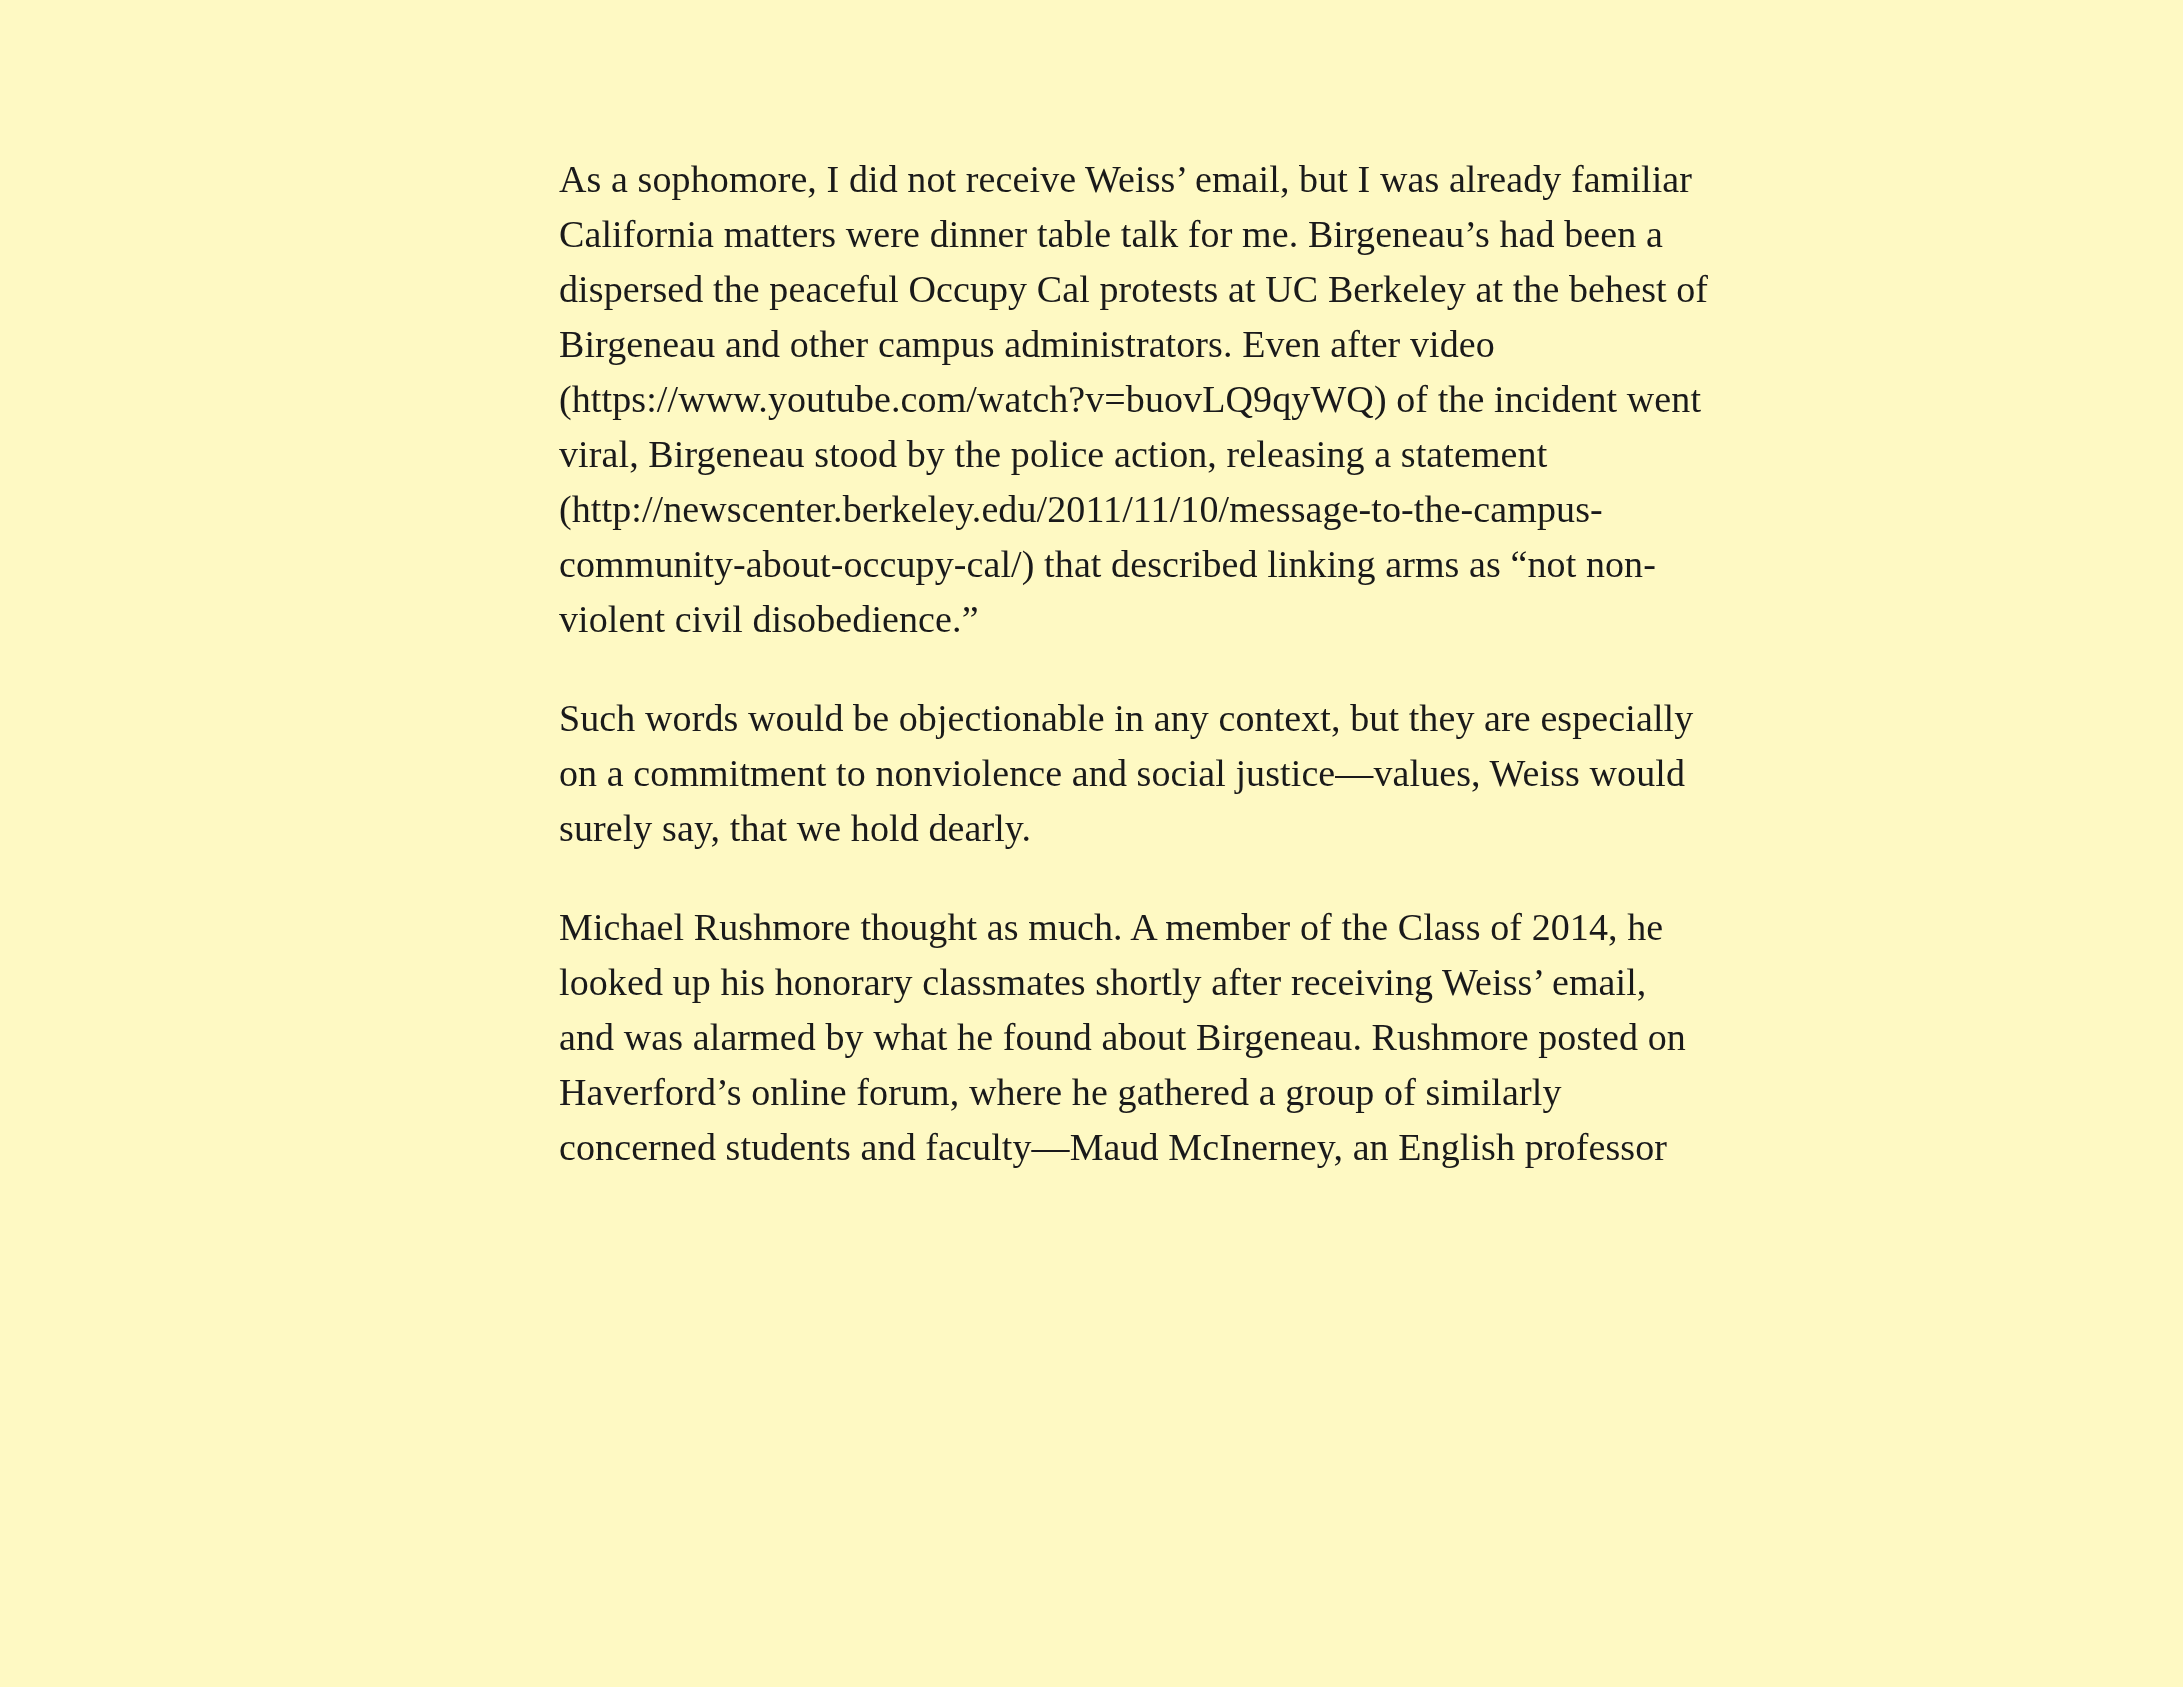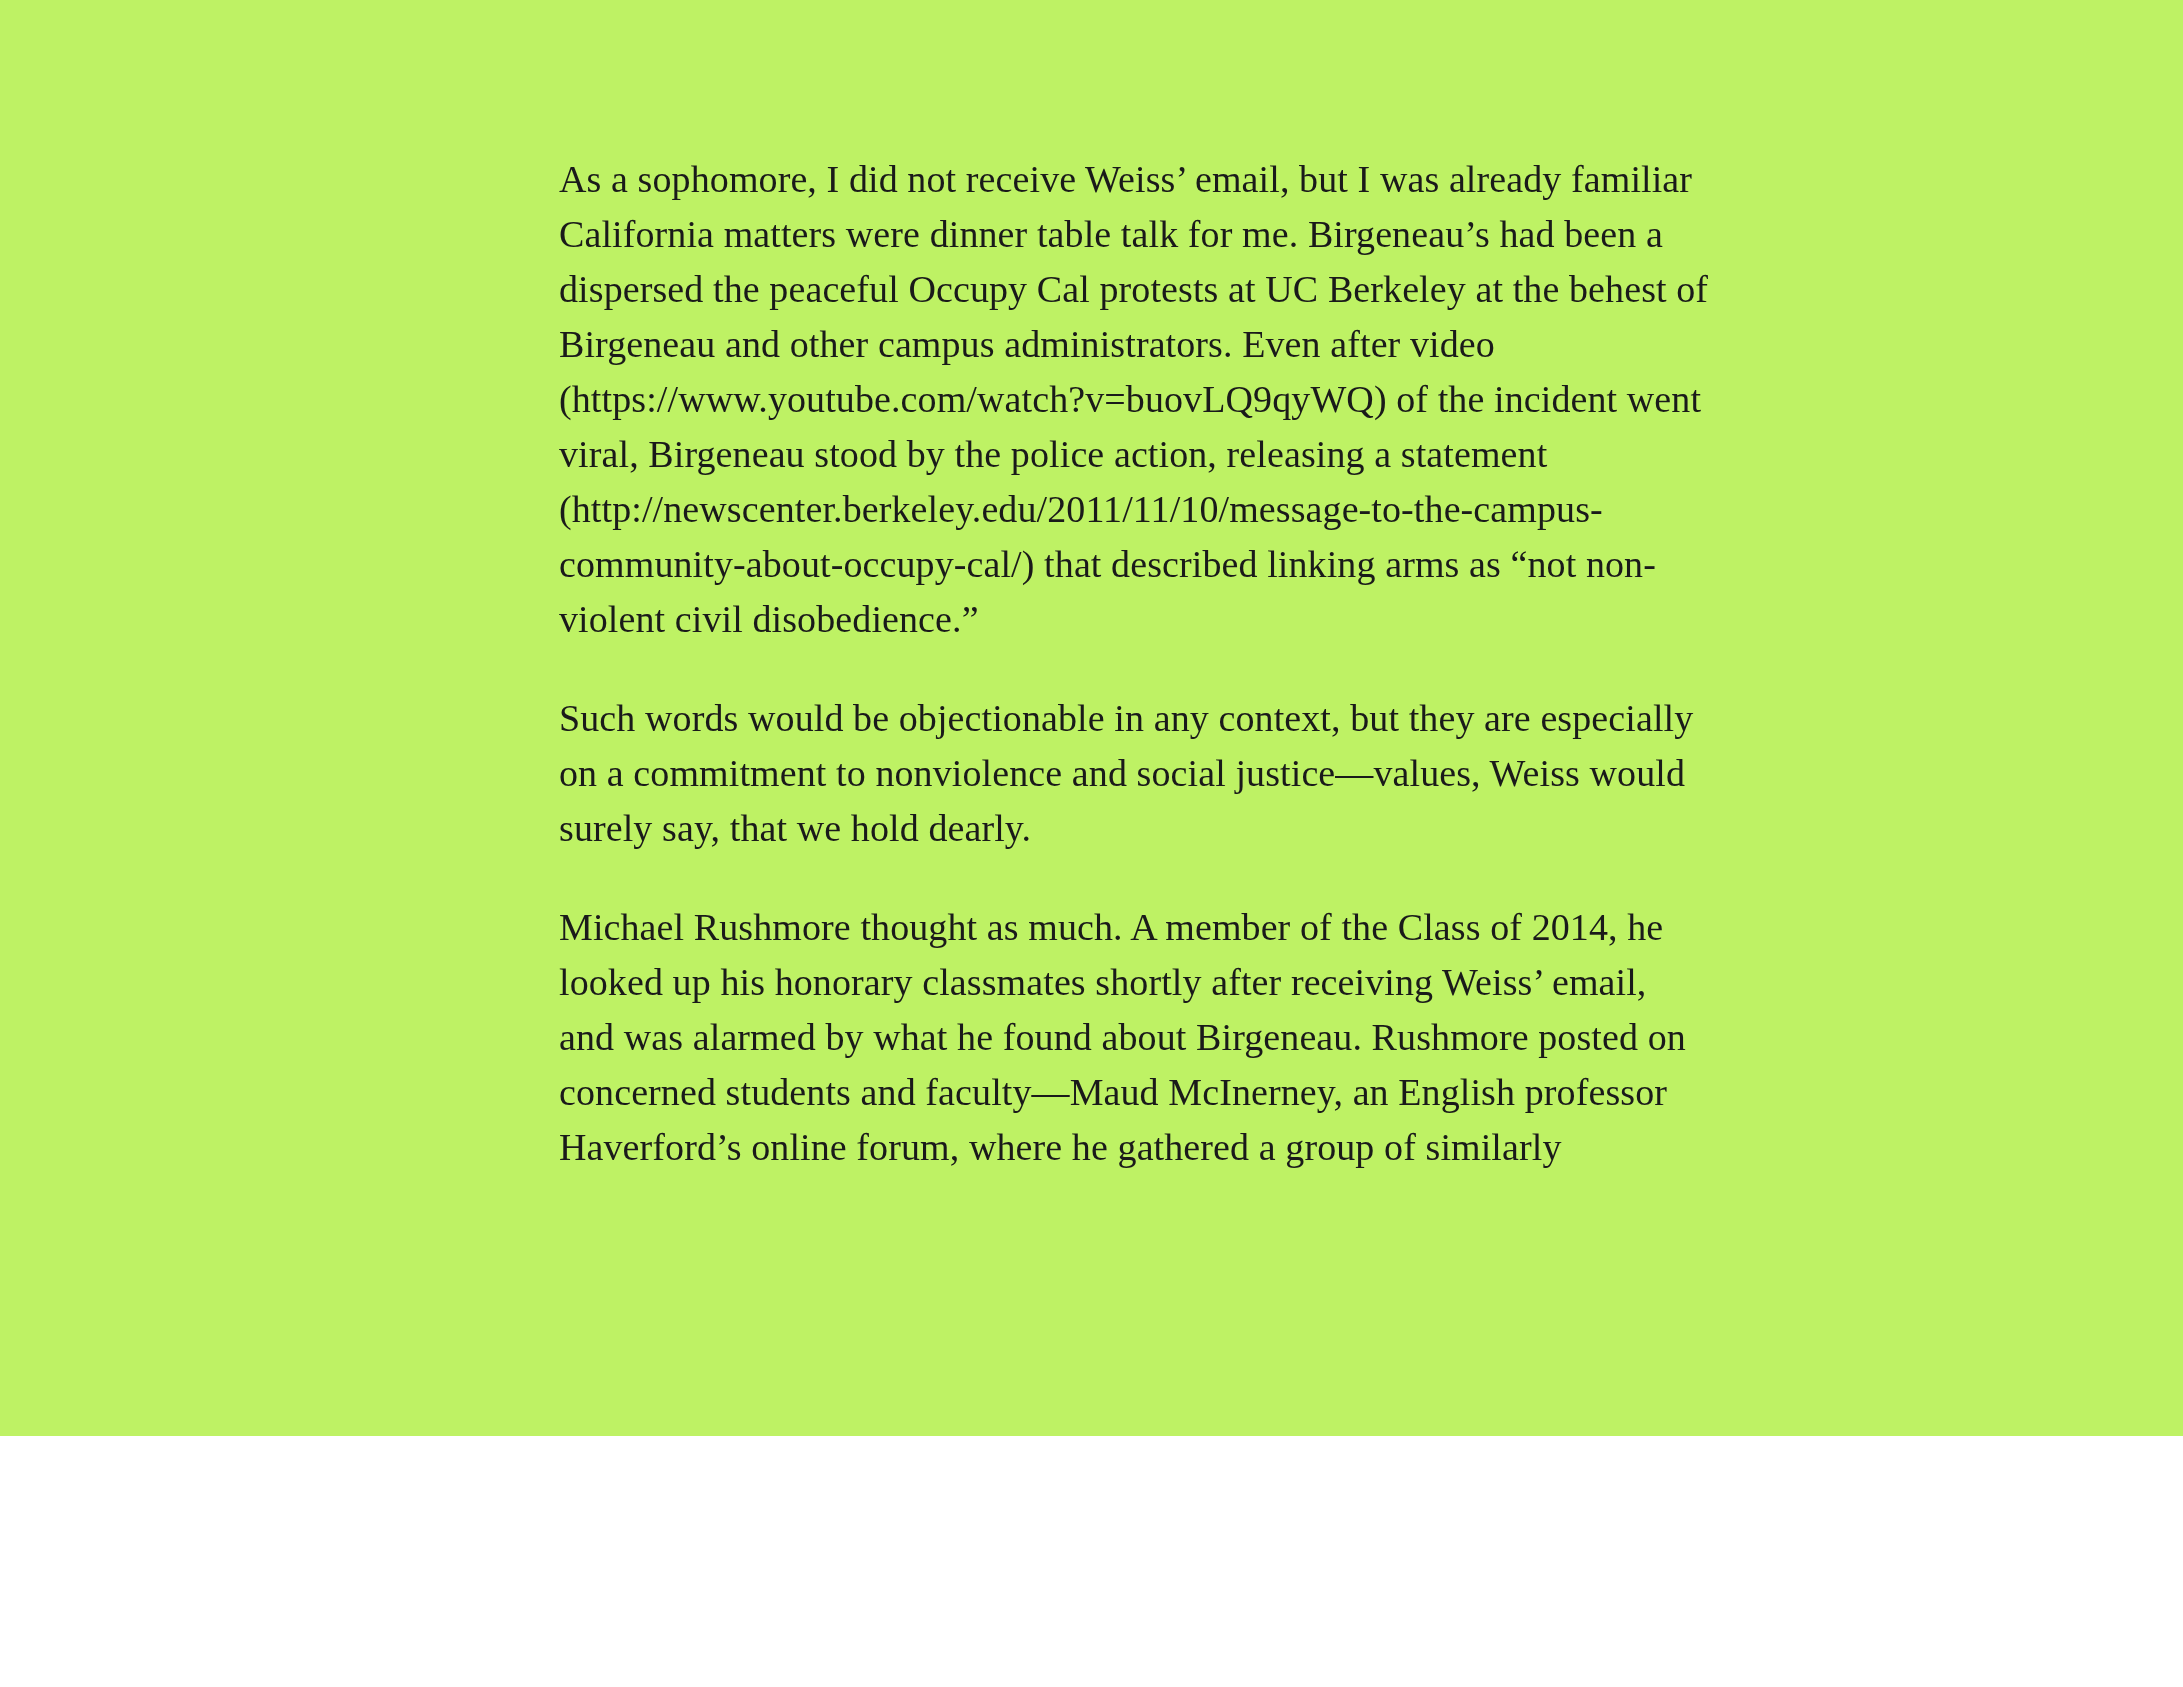--- a/index.html
+++ b/index.html
@@ -3,22 +3,22 @@
 <meta charset="utf-8">
 <style>
   html, body {
     margin: 0;
     padding: 0;
     background: #ffffff;
   }
   .page {
     position: relative;
     width: 2183px;
-    height: 1436px;
-    background: #bef264;
+    height: 1687px;
+    background: #fef9c3;
     overflow: hidden;
     font-family: "Liberation Serif", serif;
   }
   .article {
     position: absolute;
     left: 559px;
     top: 152px;
     width: 1356px;
     color: #1a1a1a;
   }
@@ -54,19 +54,19 @@
     <div class="para">
       <div class="line">Such words would be objectionable in any context, but they are especially</div>
       <div class="line">on a commitment to nonviolence and social justice—values, Weiss would</div>
       <div class="line">surely say, that we hold dearly.</div>
     </div>
 
     <div class="para">
       <div class="line">Michael Rushmore thought as much. A member of the Class of 2014, he</div>
       <div class="line">looked up his honorary classmates shortly after receiving Weiss’ email,</div>
       <div class="line">and was alarmed by what he found about Birgeneau. Rushmore posted on</div>
+      <div class="line">Haverford’s online forum, where he gathered a group of similarly</div>
       <div class="line">concerned students and faculty—Maud McInerney, an English professor</div>
-      <div class="line">Haverford’s online forum, where he gathered a group of similarly</div>
     </div>
 
   </div>
 </div>
 
 
 </body></html>

